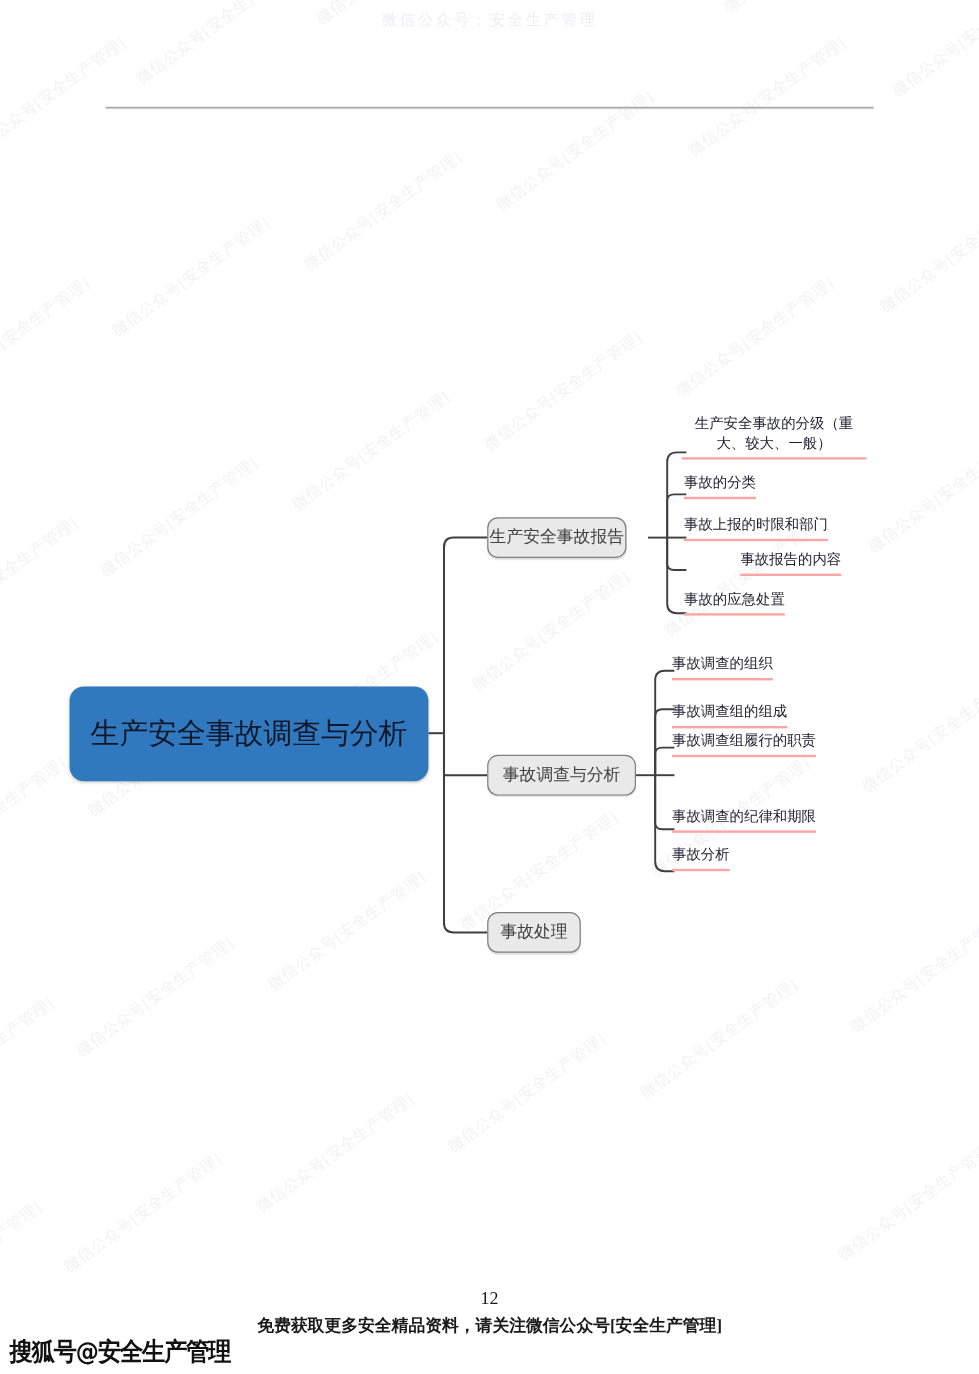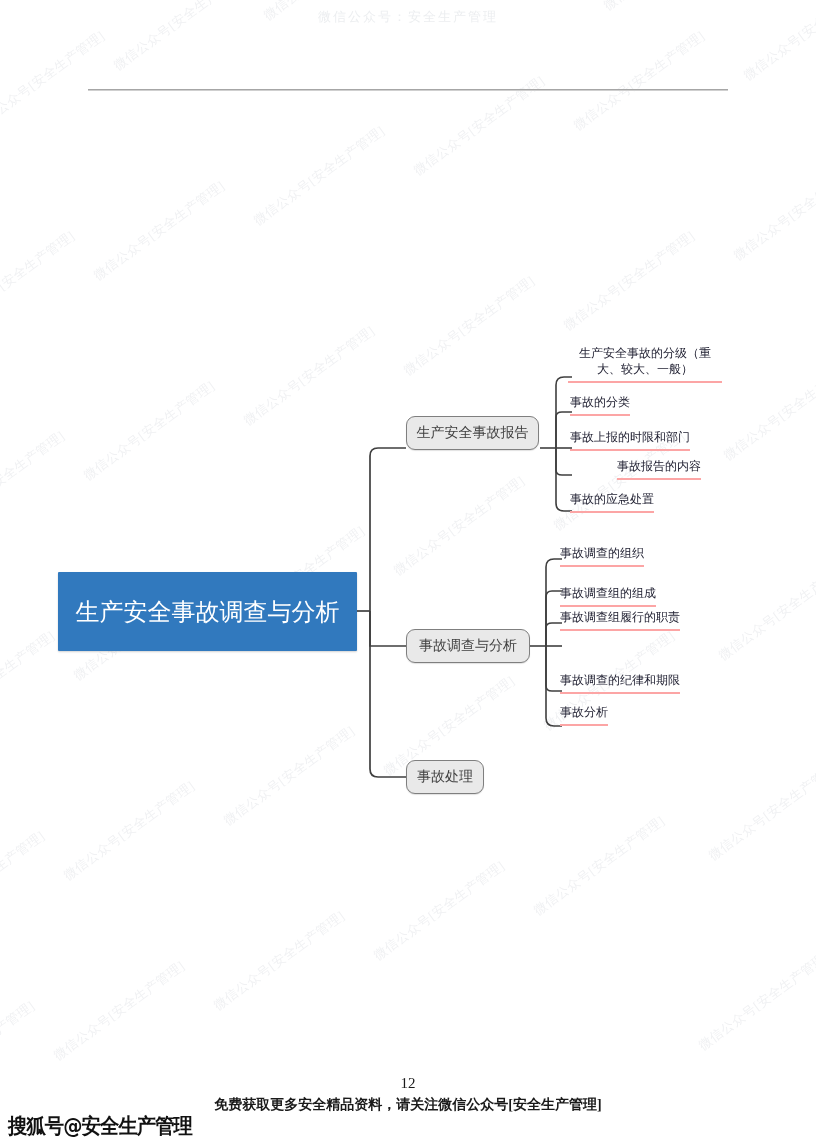--- a/index.html
+++ b/index.html
@@ -84,37 +84,37 @@
     justify-content: center;
     text-align: center;
   }
 
   .root-node {
     left: 58px;
     top: 572px;
     width: 299px;
     height: 79px;
     background: #3179be;
-    border-radius: 1px;
-    color: #ffffff;
+    border-radius: 12px;
+    color: #0f172a;
     font-size: 24px;
     line-height: 32px;
     padding: 0 14px;
     box-shadow: 0 1px 2px rgba(0,0,0,0.18);
   }
 
   .branch-node {
     background: #e9e9e9;
     border: 1px solid #7f7f7f;
     border-radius: 9px;
     color: #404040;
     font-size: 14px;
     box-shadow: 0 1px 1px rgba(0,0,0,0.12);
   }
-  .branch-1 { left: 406px; top: 416px; width: 133px; height: 34px; }
+  .branch-1 { left: 406px; top: 431px; width: 116px; height: 34px; }
   .branch-2 { left: 406px; top: 629px; width: 124px; height: 34px; }
   .branch-3 { left: 406px; top: 760px; width: 78px;  height: 34px; }
 
   .leaf {
     position: absolute;
     box-sizing: border-box;
     color: #1c1c2e;
     font-size: 12px;
     line-height: 15px;
     white-space: nowrap;

